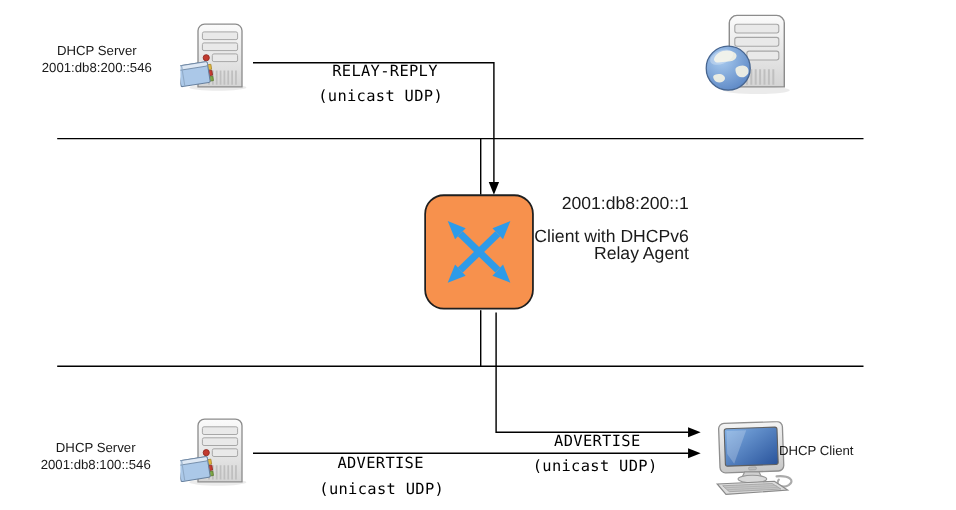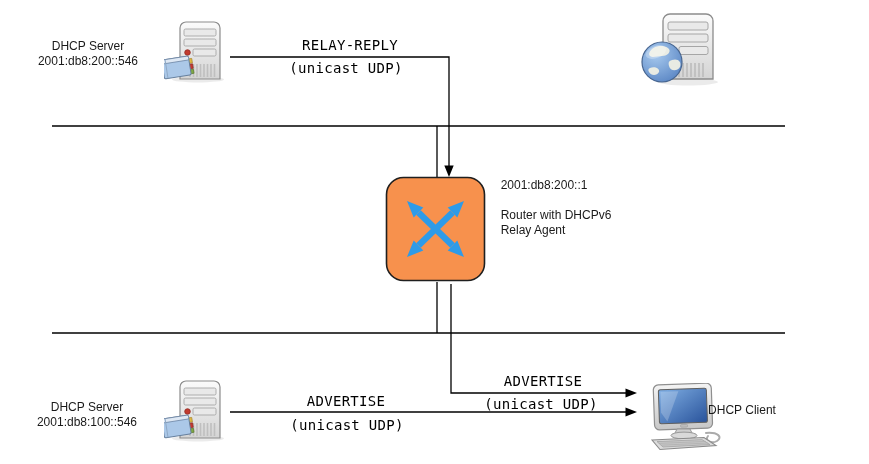--- a/index.html
+++ b/index.html
@@ -10,24 +10,24 @@
   .wires{position:absolute;left:0;top:0;width:869px;height:464px;}
   .icon{position:absolute;}
   .node-label{
     position:absolute;transform:translate(-50%,-50%);
     text-align:center;font-size:12px;line-height:15.5px;white-space:nowrap;color:#1a1a1a;
   }
   .node-label .nm{line-height:16px;}
   .msg{
     position:absolute;transform:translate(-50%,-50%);
     font-family:"DejaVu Sans Mono","Liberation Mono",monospace;
-    font-size:14px;letter-spacing:0.3px;white-space:nowrap;color:#000;
+    font-size:14px;letter-spacing:0.3px;white-space:nowrap;color:#000;margin-top:20px;
   }
   .router-text{position:absolute;left:556px;top:178px;transform:translateX(-50%);
-    text-align:left;font-size:12px;line-height:15px;white-space:nowrap;color:#1a1a1a;}
+    text-align:right;font-size:16px;line-height:15px;white-space:nowrap;color:#1a1a1a;}
   .router-text .sp1{height:14.5px;}
   .router-text .sp2{height:13px;}
 </style>
 </head>
 <body>
 
 <div class="canvas">
 
   <svg width="0" height="0" style="position:absolute" aria-hidden="true">
     <defs>
@@ -148,21 +148,21 @@
         <line x1="33.5" y1="69.5" x2="67.5" y2="36.5" stroke-width="6.5" stroke="#2E9BE8"></line>
         <polygon points="79,25 72.3,41.6 62.7,31.4" fill="#2E9BE8"></polygon>
         <polygon points="22,81 38.3,74.6 28.7,64.4" fill="#2E9BE8"></polygon>
       </g>
     </svg>
   </div>
 
   <div class="router-text">
     <div>2001:db8:200::1</div>
     <div class="sp1"></div>
-    <div>Router with DHCPv6</div>
+    <div>Client with DHCPv6</div>
     <div>Relay Agent</div>
     <div class="sp2"></div>
   </div>
 
   <div class="msg" style="left:543px;top:381px">ADVERTISE</div>
   <div class="msg" style="left:541px;top:404px">(unicast UDP)</div>
 
   <div class="msg" style="left:346px;top:401px">ADVERTISE</div>
   <div class="msg" style="left:347px;top:425px">(unicast UDP)</div>
 

